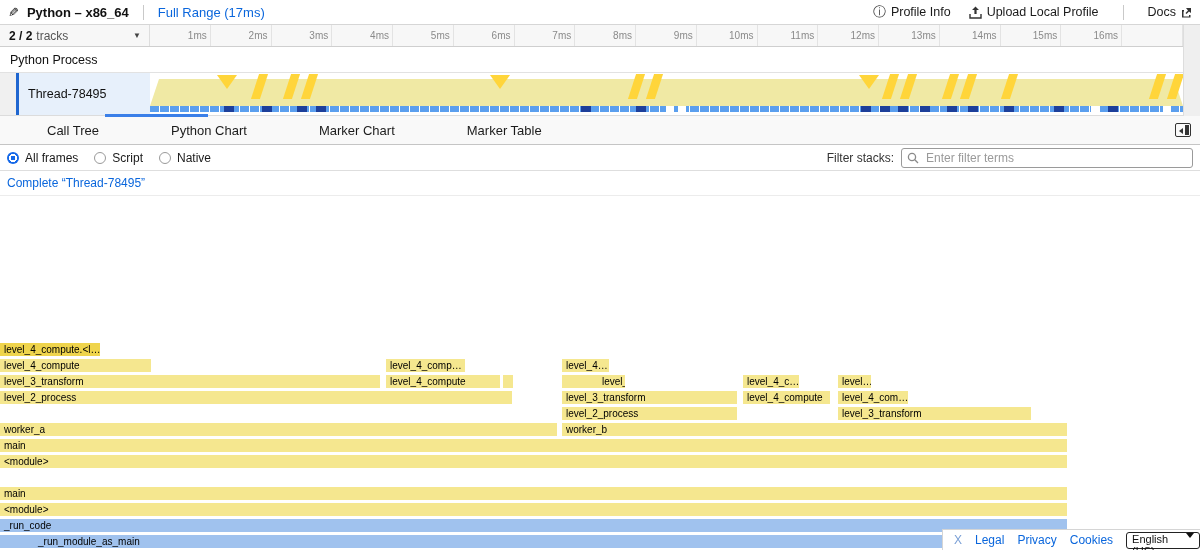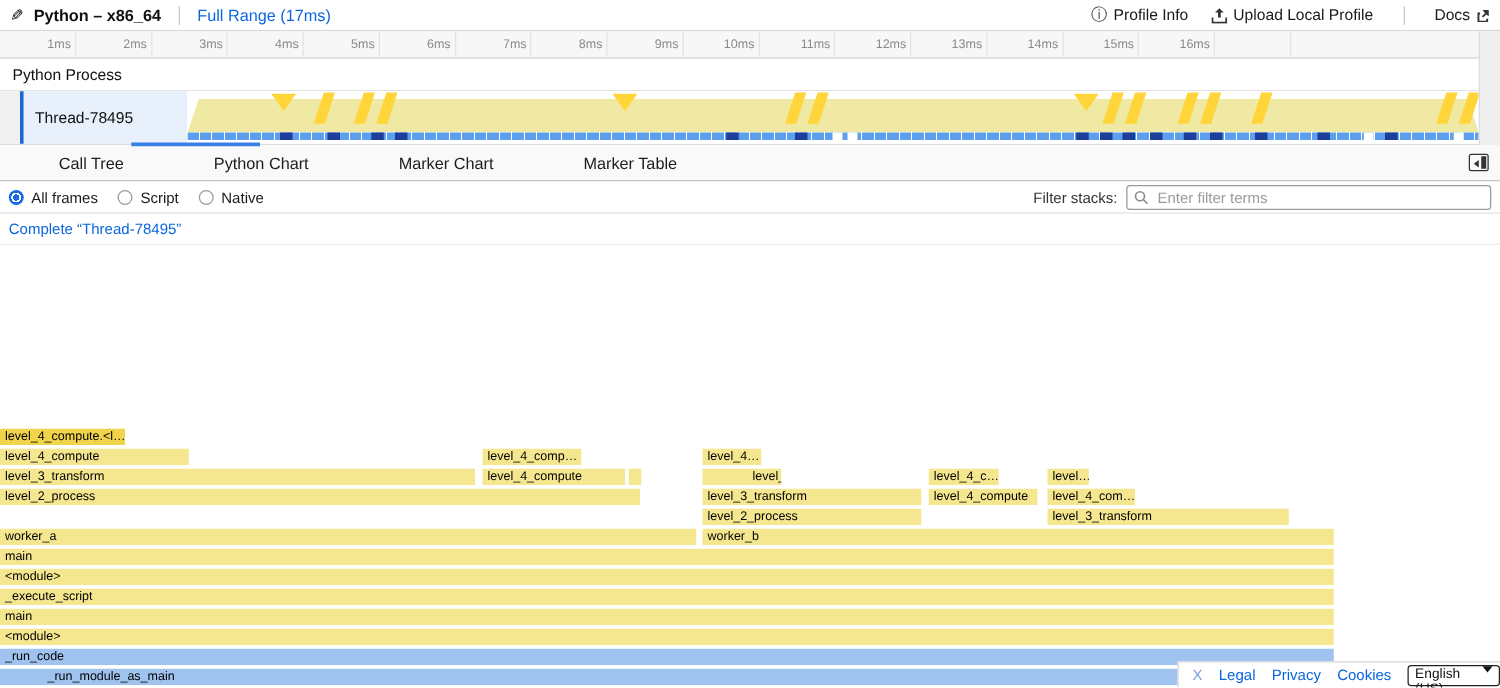--- a/index.html
+++ b/index.html
@@ -116,20 +116,25 @@
         <span>Docs</span>
         <svg width="11" height="11" viewBox="0 0 11 11">
           <path d="M1 3 H3 V4.5 H2.5 V9.5 H8 V8 H9.5 V10.5 H1 Z" fill="#333"></path>
           <path d="M5 1 H10 V6 L8 4.5 L5.5 7 L4.5 6 L7 3.5 Z" fill="#333"></path>
         </svg>
       </span>
     </div>
   </div>
 
   <div class="ruler-row">
+    <div class="tracks-cell">
+      <span class="tracks-num">2 / 2</span>
+      <span class="tracks-word">tracks</span>
+      <span class="tracks-caret">▼</span>
+    </div>
     <div id="ruler">
         <div class="tick">1ms</div>
         <div class="tick">2ms</div>
         <div class="tick">3ms</div>
         <div class="tick">4ms</div>
         <div class="tick">5ms</div>
         <div class="tick">6ms</div>
         <div class="tick">7ms</div>
         <div class="tick">8ms</div>
         <div class="tick">9ms</div>
@@ -247,21 +252,20 @@
       <div class="bar y" style="left:0px; top:195px; width:512px;">level_2_process</div>
       <div class="bar y" style="left:562px; top:195px; width:175px;">level_3_transform</div>
       <div class="bar y" style="left:743px; top:195px; width:87px;">level_4_compute</div>
       <div class="bar y" style="left:838px; top:195px; width:70px;">level_4_com…</div>
       <div class="bar y" style="left:562px; top:211px; width:175px;">level_2_process</div>
       <div class="bar y" style="left:838px; top:211px; width:193px;">level_3_transform</div>
       <div class="bar y" style="left:0px; top:227px; width:557px;">worker_a</div>
       <div class="bar y" style="left:562px; top:227px; width:505px;">worker_b</div>
       <div class="bar y" style="left:0px; top:243px; width:1067px;">main</div>
       <div class="bar y" style="left:0px; top:259px; width:1067px;">&lt;module&gt;</div>
-      <div class="bar y" style="left:0px; top:275px; width:1067px;">_execute_script</div>
       <div class="bar y" style="left:0px; top:291px; width:1067px;">main</div>
       <div class="bar y" style="left:0px; top:307px; width:1067px;">&lt;module&gt;</div>
       <div class="bar b" style="left:0px; top:323px; width:1067px;">_run_code</div>
       <div class="bar b" style="left:0px; top:339px; width:1067px;padding-left:38px;">_run_module_as_main</div>
     </div>
 
   <div class="footer" id="footer">
       <div class="foot-link dim">X</div>
       <div class="foot-link">Legal</div>
       <div class="foot-link">Privacy</div>

